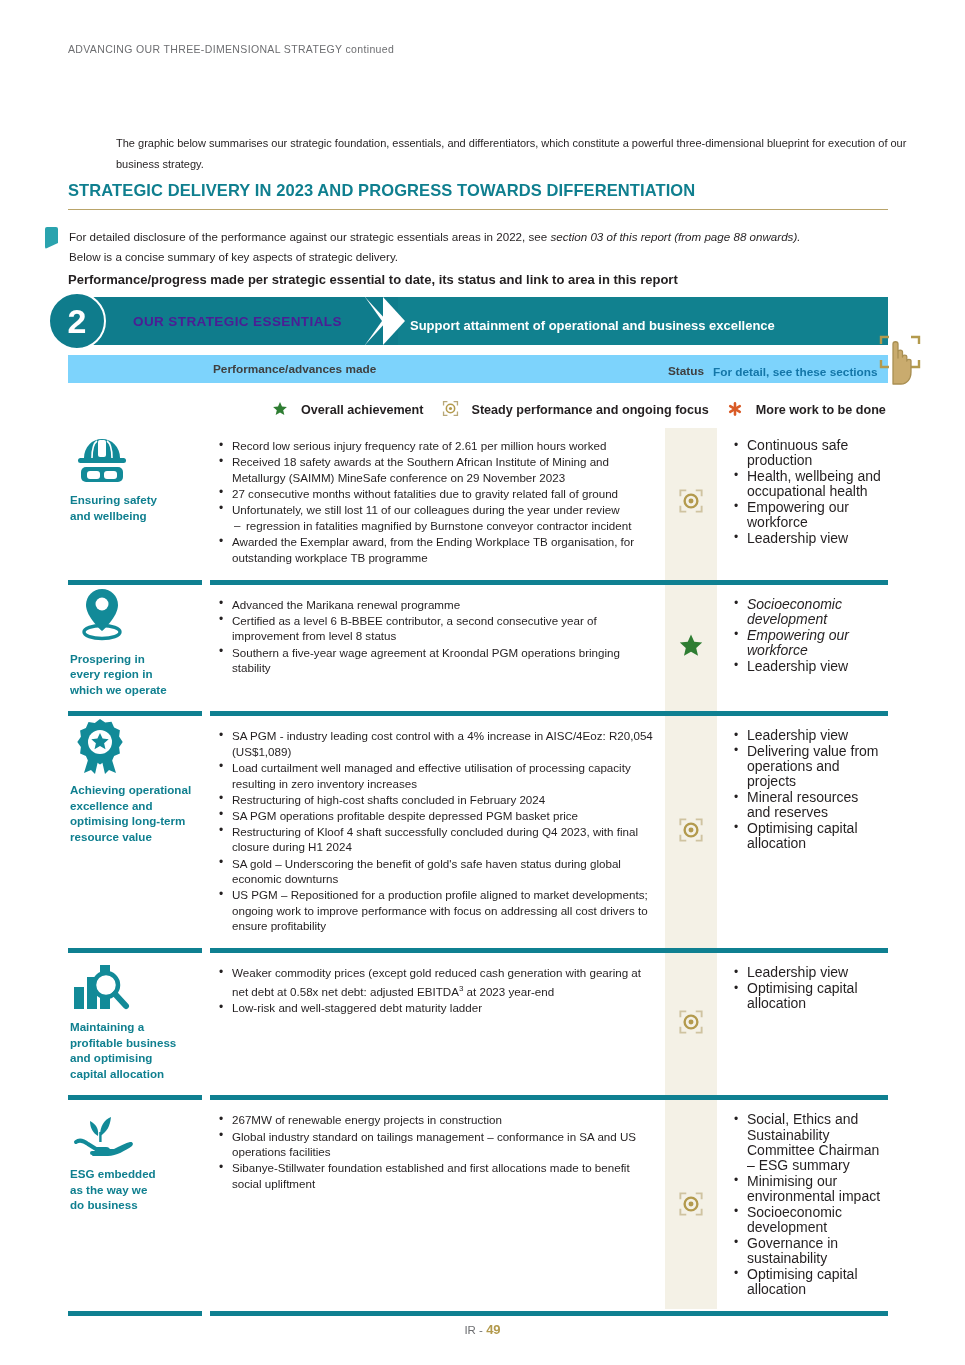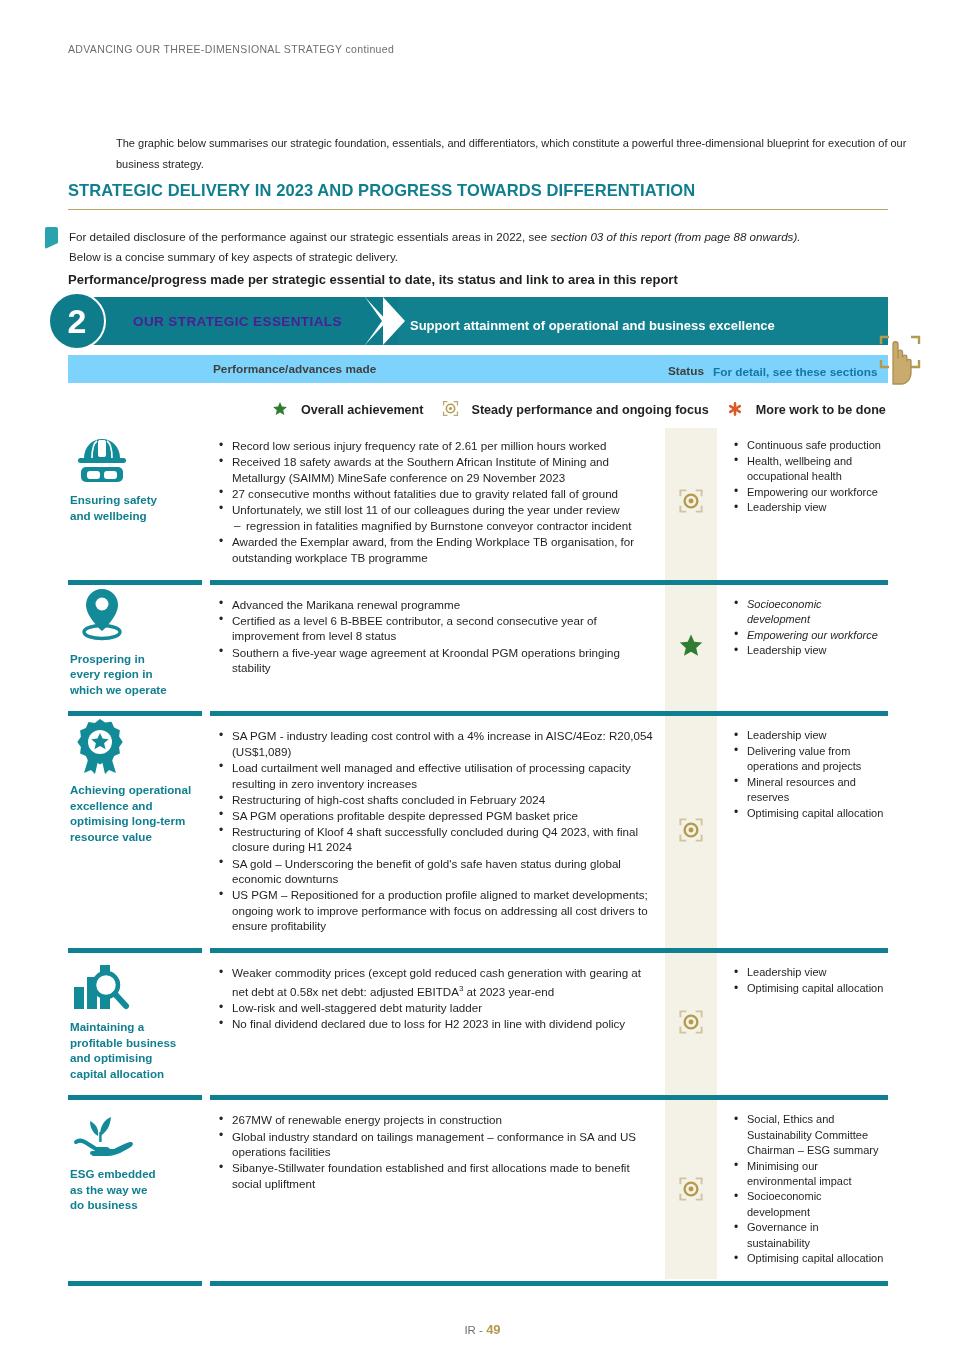--- a/index.html
+++ b/index.html
@@ -252,21 +252,21 @@
     font-size: 12px;
   }
   ul.blist > li.sub {
     padding-left: 30px;
   }
   ul.blist > li.sub:before {
     content: "–";
     left: 18px;
     font-size: 11.6px;
   }
-  ul.sections > li { font-size: 11px; line-height: 15.2px; }
+  ul.sections > li { font-size: 14px; line-height: 15.2px; }
   ul.sections > li.ital { font-style: italic; }
 
   
   .divider {
     position: relative;
     height: 9px;
     margin: 0;
   }
   .divider .seg-left {
     position: absolute; left: 0; top: 2px;
@@ -556,21 +556,20 @@
         <circle cx="36" cy="24" r="12" fill="#ffffff" stroke="#128a98" stroke-width="4.5"></circle>
         <line x1="45" y1="33" x2="56" y2="45" stroke="#128a98" stroke-width="6" stroke-linecap="round"></line>
       </svg>
         </div>
       <div class="cap">Maintaining a<br>profitable business<br>and optimising<br>capital allocation</div>
     </div>
     <div class="col-perf">
       <ul class="blist">
           <li class="">Weaker commodity prices (except gold reduced cash generation with gearing at net debt at 0.58x net debt: adjusted EBITDA<sup>3</sup> at 2023 year-end</li>
           <li class="">Low-risk and well-staggered debt maturity ladder</li>
-          <li class="">No final dividend declared due to loss for H2 2023 in line with dividend policy</li>
         </ul>
     </div>
     <div class="col-status">
       <span><svg width="26" height="26" viewBox="0 0 22 22">
         <g fill="none" stroke="#cfc3a0" stroke-width="1.6">
           <path d="M2 7V2h5"></path>
               <path d="M20 7V2h-5"></path>
               <path d="M2 15v5h5"></path>
               <path d="M20 15v5h-5"></path>
         </g>

